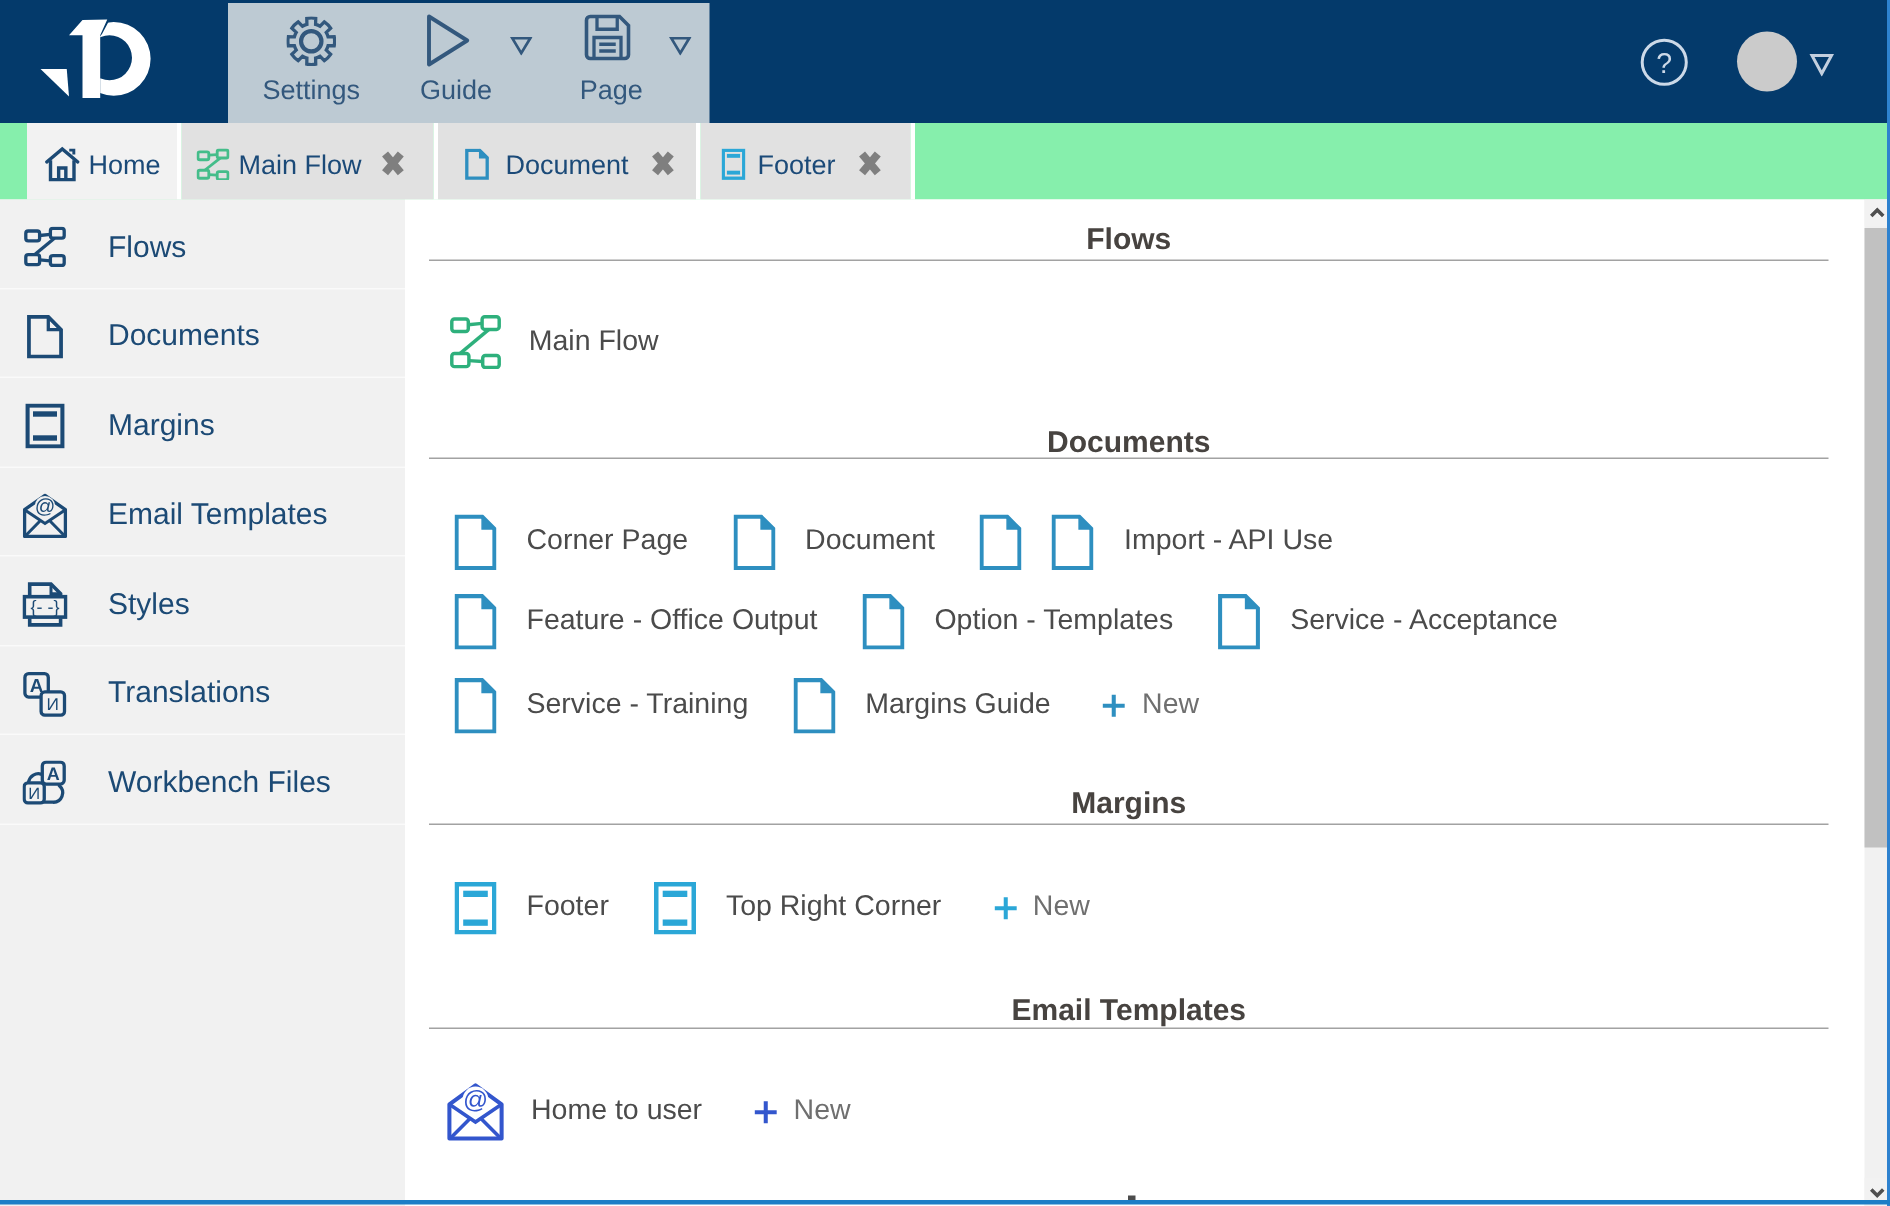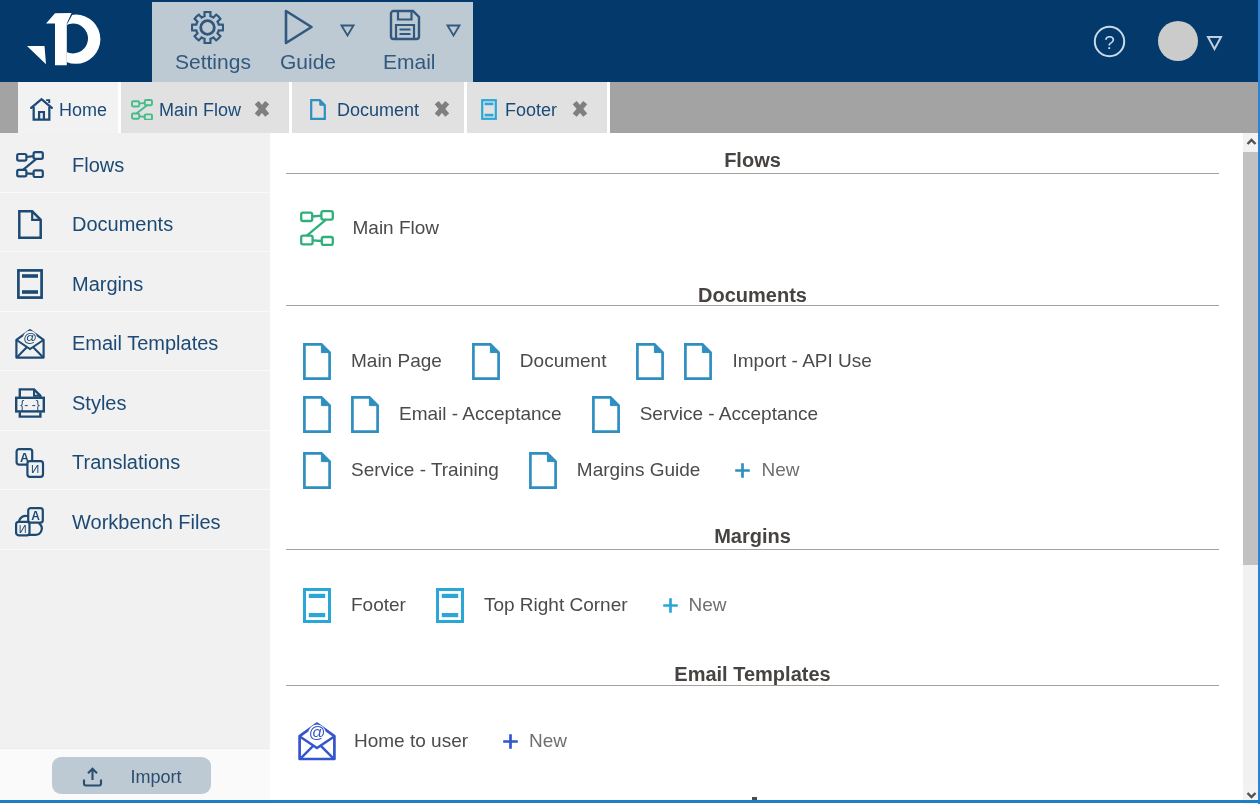--- a/index.html
+++ b/index.html
@@ -2,23 +2,23 @@
 <html><head>
 <meta charset="utf-8">
 <style>
 * { margin:0; padding:0; box-sizing:border-box; }
 html,body { width:1260px; height:804px; overflow:hidden; font-family:"Liberation Sans", sans-serif; background:#fff; }
 .abs { position:absolute; }
 
 #topbar { position:absolute; left:0; top:0; width:1260px; height:82px; background:#043a6b; }
 #toolbar { position:absolute; left:152px; top:2px; width:321px; height:80px; background:#bdcad3; }
 .tbtn { position:absolute; top:0; height:80px; text-align:center; color:#33587d; }
-.tbtn .lbl { position:absolute; left:0; right:0; top:48px; font-size:21px; color:#33587d; }
-
-#tabbar { position:absolute; left:0; top:82px; width:1260px; height:51px; background:#a3a3a3; }
+.tbtn .lbl { position:absolute; left:0; right:0; top:48px; font-size:18px; color:#33587d; }
+
+#tabbar { position:absolute; left:0; top:82px; width:1260px; height:51px; background:#86efac; }
 .tab { position:absolute; top:0; height:51px; display:flex; align-items:center; background:#e1e1e1; }
 .tab.active { background:#f2f2f2; }
 .tab .txt { font-size:18px; color:#1b4a78; white-space:nowrap; position:relative; top:3px; }
 .tab svg { position:relative; top:1.5px; }
 
 #sidebar { position:absolute; left:0; top:133px; width:270px; height:671px; background:#f1f1f1; }
 .srow { position:absolute; left:0; width:270px; height:59.5px; border-bottom:1.5px solid #fafafa; display:flex; align-items:center; }
 .srow svg { margin-top:2px; }
 .srow .sicon { position:absolute; left:15px; width:30px; text-align:center; }
 .srow .stxt { position:absolute; left:72px; top:50%; margin-top:-8.5px; font-size:20px; color:#1c4a75; white-space:nowrap; line-height:22px; }
@@ -83,21 +83,21 @@
   <svg class="abs" style="left:188px;top:22px" width="15" height="13" viewBox="0 0 15 13">
     <polygon points="1.5,1.5 13.5,1.5 7.5,11.5" fill="none" stroke="#33587d" stroke-width="1.8"></polygon>
   </svg>
 
   <div class="tbtn" style="left:231px;width:49px">
     <svg class="abs" style="left:6px;top:7px" width="32" height="32" viewBox="0 0 32 32">
       <path d="M2,4.5 a2.5,2.5 0 0 1 2.5,-2.5 H24 L30,8 V27.5 a2.5,2.5 0 0 1 -2.5,2.5 H4.5 A2.5,2.5 0 0 1 2,27.5 Z" fill="none" stroke="#33587d" stroke-width="2.4"></path>
       <path d="M9,2.5 V10.5 H22.5 V2.5" fill="none" stroke="#33587d" stroke-width="2.2"></path>
       <path d="M7,30 V16 H25 V30 M10.5,20.5 H21.5 M10.5,25 H21.5" fill="none" stroke="#33587d" stroke-width="2.2"></path>
     </svg>
-    <div class="lbl">Email</div>
+    <div class="lbl">Page</div>
   </div>
   <svg class="abs" style="left:294px;top:22px" width="15" height="13" viewBox="0 0 15 13">
     <polygon points="1.5,1.5 13.5,1.5 7.5,11.5" fill="none" stroke="#33587d" stroke-width="1.8"></polygon>
   </svg>
 </div>
 <div id="tabbar">
   <div class="tab active" style="left:18px;width:100px;padding-left:11px">
     <svg width="25" height="25" viewBox="0 0 23 24" preserveAspectRatio="none" style="flex:none">
       <path d="M2,10.5 L11.5,2.2 L21,10.5" fill="none" stroke="#1c4a75" stroke-width="2.1" stroke-linecap="round"></path>
       <path d="M4.3,9.5 V21.8 H18.7 V9.5" fill="none" stroke="#1c4a75" stroke-width="2.1"></path>
@@ -208,29 +208,20 @@
   </div>
   <div class="srow" style="top:357px">
     <svg class="sicon" width="30" height="31" viewBox="0 0 30 31" style="top:15px">
       <path d="M6.2,27.8 L20.2,27.8 A6.2,6.2 0 0 0 24.6,16.9 A5.5,5.5 0 0 0 16.4,12.1 A6.2,6.2 0 0 0 4.9,18.9 A5.5,5.5 0 0 0 6.2,27.8 Z" fill="#f1f1f1" stroke="#1c4a75" stroke-width="2.2"></path>
       <rect x="13.2" y="1.1" width="14.6" height="14.6" rx="2.5" fill="#f1f1f1" stroke="#1c4a75" stroke-width="2.2"></rect>
       <text x="20.5" y="12.8" text-anchor="middle" font-size="12" font-weight="bold" fill="#1c4a75" font-family="Liberation Sans, sans-serif">A</text>
       <rect x="1.1" y="14.9" width="13.4" height="13.4" rx="2.5" fill="#f1f1f1" stroke="#1c4a75" stroke-width="2.2"></rect>
       <text x="7.8" y="25.5" text-anchor="middle" font-size="11" fill="#1c4a75" font-family="Liberation Sans, sans-serif">И</text>
     </svg>
     <div class="stxt">Workbench Files</div>
-  </div>
-  <div id="sfoot">
-    <div id="importbtn">
-      <svg width="23" height="22" viewBox="0 0 23 22" style="margin-right:26px">
-        <path d="M3,13.5 V17.5 a2,2 0 0 0 2,2 H18 a2,2 0 0 0 2,-2 V13.5" fill="none" stroke="#2b4d70" stroke-width="2.1"></path>
-        <path d="M11.5,14 V3.2 M7,7.3 L11.5,2.8 L16,7.3" fill="none" stroke="#2b4d70" stroke-width="2.1"></path>
-      </svg>
-      <span>Import</span>
-    </div>
   </div>
 </div>
 <div id="content">
   <div class="shead" style="top:16.6px">Flows</div>
   <div class="hline" style="top:40px"></div>
   <div class="crow" style="left:29.5px;top:74.7px">
     <svg class="ico" style="margin-right:19px" width="34" height="36" viewBox="0 0 34 36">
       <g fill="none" stroke="#2eb07c" stroke-width="2.3">
         <rect x="1.2" y="2.6" width="11" height="8.4" rx="1.8"></rect>
         <rect x="21.4" y="1.2" width="11.4" height="8.4" rx="1.8"></rect>
@@ -244,46 +235,47 @@
     <div class="lab">Main Flow</div>
   </div>
 
   <div class="shead" style="top:151.6px">Documents</div>
   <div class="hline" style="top:172px"></div>
   <div class="crow" style="top:208px">
     <svg class="ico" width="28" height="37" viewBox="0 0 28 37">
         <path d="M1.4,1.4 H18.4 L26.6,9.6 V35.6 H1.4 Z" fill="none" stroke="#2e8fc0" stroke-width="2.7"></path>
         <path d="M18.4,1.4 V9.6 H26.6 Z" fill="#2e8fc0" stroke="#2e8fc0"></path>
       </svg>
-    <div class="lab">Main Page</div>
+    <div class="lab">Corner Page</div>
     <svg class="ico" width="28" height="37" viewBox="0 0 28 37">
         <path d="M1.4,1.4 H18.4 L26.6,9.6 V35.6 H1.4 Z" fill="none" stroke="#2e8fc0" stroke-width="2.7"></path>
         <path d="M18.4,1.4 V9.6 H26.6 Z" fill="#2e8fc0" stroke="#2e8fc0"></path>
       </svg>
     <div class="lab">Document</div>
     <svg class="ico" width="28" height="37" viewBox="0 0 28 37">
         <path d="M1.4,1.4 H18.4 L26.6,9.6 V35.6 H1.4 Z" fill="none" stroke="#2e8fc0" stroke-width="2.7"></path>
         <path d="M18.4,1.4 V9.6 H26.6 Z" fill="#2e8fc0" stroke="#2e8fc0"></path>
       </svg>
     <svg class="ico" width="28" height="37" viewBox="0 0 28 37">
         <path d="M1.4,1.4 H18.4 L26.6,9.6 V35.6 H1.4 Z" fill="none" stroke="#2e8fc0" stroke-width="2.7"></path>
         <path d="M18.4,1.4 V9.6 H26.6 Z" fill="#2e8fc0" stroke="#2e8fc0"></path>
       </svg>
     <div class="lab">Import - API Use</div>
   </div>
   <div class="crow" style="top:261px">
     <svg class="ico" width="28" height="37" viewBox="0 0 28 37">
         <path d="M1.4,1.4 H18.4 L26.6,9.6 V35.6 H1.4 Z" fill="none" stroke="#2e8fc0" stroke-width="2.7"></path>
         <path d="M18.4,1.4 V9.6 H26.6 Z" fill="#2e8fc0" stroke="#2e8fc0"></path>
       </svg>
-    <svg class="ico" width="28" height="37" viewBox="0 0 28 37">
-        <path d="M1.4,1.4 H18.4 L26.6,9.6 V35.6 H1.4 Z" fill="none" stroke="#2e8fc0" stroke-width="2.7"></path>
-        <path d="M18.4,1.4 V9.6 H26.6 Z" fill="#2e8fc0" stroke="#2e8fc0"></path>
-      </svg>
-    <div class="lab">Email - Acceptance</div>
+    <div class="lab">Feature - Office Output</div>
+    <svg class="ico" width="28" height="37" viewBox="0 0 28 37">
+        <path d="M1.4,1.4 H18.4 L26.6,9.6 V35.6 H1.4 Z" fill="none" stroke="#2e8fc0" stroke-width="2.7"></path>
+        <path d="M18.4,1.4 V9.6 H26.6 Z" fill="#2e8fc0" stroke="#2e8fc0"></path>
+      </svg>
+    <div class="lab">Option - Templates</div>
     <svg class="ico" width="28" height="37" viewBox="0 0 28 37">
         <path d="M1.4,1.4 H18.4 L26.6,9.6 V35.6 H1.4 Z" fill="none" stroke="#2e8fc0" stroke-width="2.7"></path>
         <path d="M18.4,1.4 V9.6 H26.6 Z" fill="#2e8fc0" stroke="#2e8fc0"></path>
       </svg>
     <div class="lab">Service - Acceptance</div>
   </div>
   <div class="crow" style="top:317px">
     <svg class="ico" width="28" height="37" viewBox="0 0 28 37">
         <path d="M1.4,1.4 H18.4 L26.6,9.6 V35.6 H1.4 Z" fill="none" stroke="#2e8fc0" stroke-width="2.7"></path>
         <path d="M18.4,1.4 V9.6 H26.6 Z" fill="#2e8fc0" stroke="#2e8fc0"></path>

